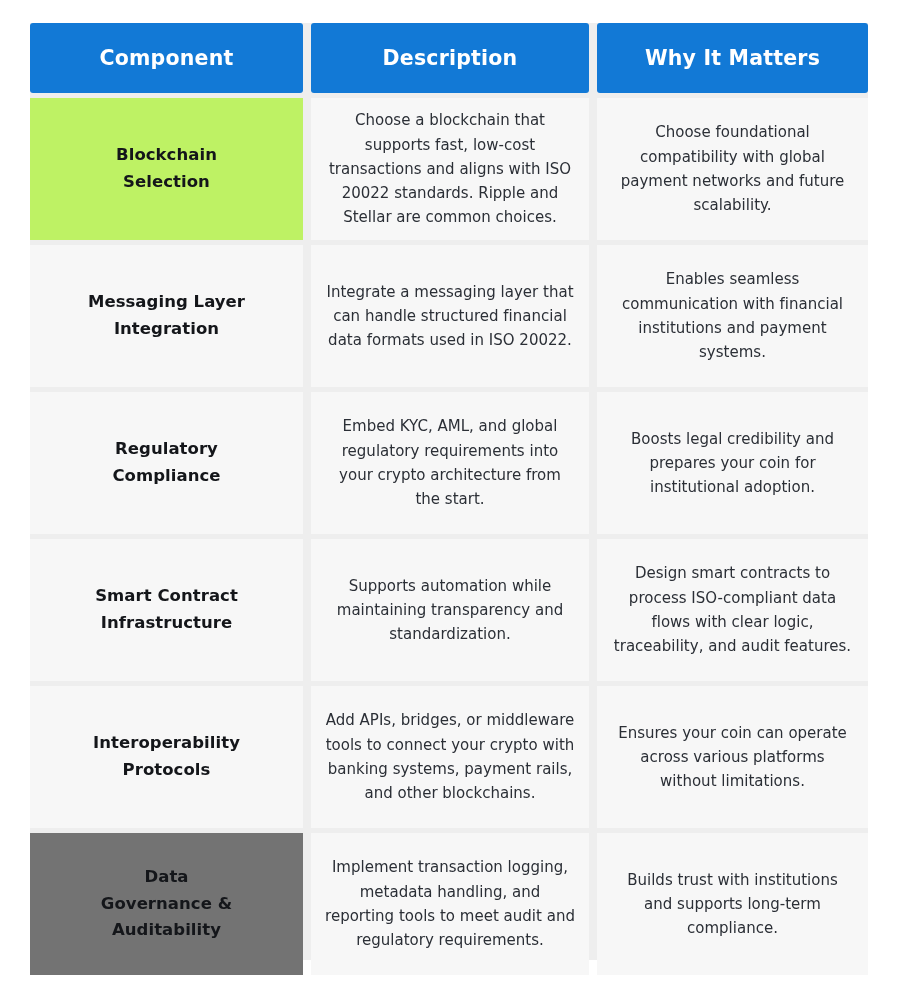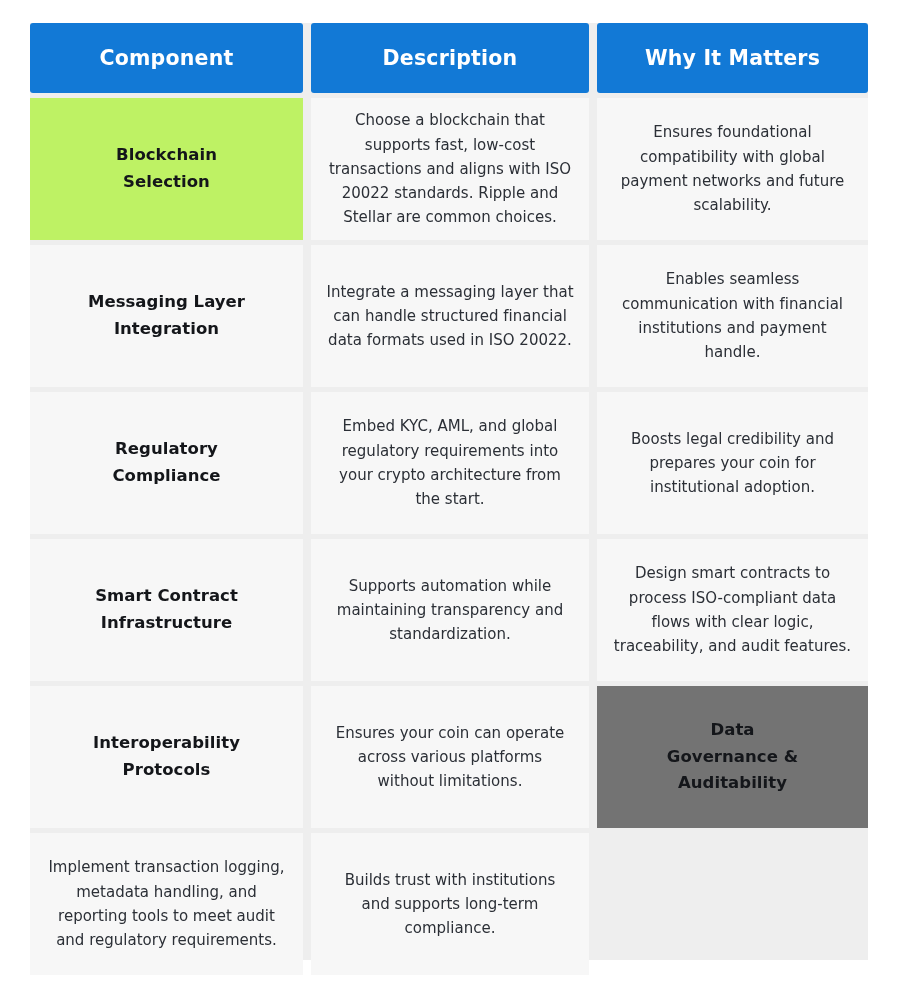--- a/index.html
+++ b/index.html
@@ -102,31 +102,31 @@
       <div class="th" style="background: rgb(18, 121, 214); color: rgb(255, 255, 255);">Description</div>
       <div class="th" style="background: rgb(18, 121, 214); color: rgb(255, 255, 255);">Why It Matters</div>
 
       <div class="td col-component row-h-1" style="background: #bef264;">
         <span class="component">Blockchain<br>Selection</span>
       </div>
       <div class="td col-desc row-h-1" style="background: rgb(247, 247, 247);">
         <span class="body-text">Choose a blockchain that supports fast, low-cost transactions and aligns with ISO 20022 standards. Ripple and Stellar are common choices.</span>
       </div>
       <div class="td col-why row-h-1" style="background: rgb(247, 247, 247);">
-        <span class="body-text">Ensures foundational compatibility with global payment networks and future scalability.</span>
+        <span class="body-text">Choose foundational compatibility with global payment networks and future scalability.</span>
       </div>
 
       <div class="td col-component row-h-2" style="background: rgb(247, 247, 247);">
         <span class="component">Messaging Layer<br>Integration</span>
       </div>
       <div class="td col-desc row-h-2" style="background: rgb(247, 247, 247);">
         <span class="body-text">Integrate a messaging layer that can handle structured financial data formats used in ISO 20022.</span>
       </div>
       <div class="td col-why row-h-2" style="background: rgb(247, 247, 247);">
-        <span class="body-text">Enables seamless communication with financial institutions and payment handle.</span>
+        <span class="body-text">Enables seamless communication with financial institutions and payment systems.</span>
       </div>
 
       <div class="td col-component row-h-3" style="background: rgb(247, 247, 247); justify-content: center;">
         <span class="component">Regulatory<br>Compliance</span>
       </div>
       <div class="td col-desc row-h-3" style="background: rgb(247, 247, 247);">
         <span class="body-text">Embed KYC, AML, and global regulatory requirements into your crypto architecture from the start.</span>
       </div>
       <div class="td col-why row-h-3" style="background: rgb(247, 247, 247);">
         <span class="body-text">Boosts legal credibility and prepares your coin for institutional adoption.</span>
@@ -138,20 +138,23 @@
       <div class="td col-why row-h-4" style="background: rgb(247, 247, 247);">
         <span class="body-text">Supports automation while maintaining transparency and standardization.</span>
       </div>
       <div class="td col-desc row-h-4" style="background: rgb(247, 247, 247);">
         <span class="body-text">Design smart contracts to process ISO-compliant data flows with clear logic, traceability, and audit features.</span>
       </div>
 
       <div class="td col-component row-h-5" style="background: rgb(247, 247, 247);">
         <span class="component">Interoperability<br>Protocols</span>
       </div>
+      <div class="td col-desc row-h-5" style="background: rgb(247, 247, 247);">
+        <span class="body-text">Add APIs, bridges, or middleware tools to connect your crypto with banking systems, payment rails, and other blockchains.</span>
+      </div>
       <div class="td col-why row-h-5" style="background: rgb(247, 247, 247);">
         <span class="body-text">Ensures your coin can operate across various platforms without limitations.</span>
       </div>
 
       <div class="td col-component row-h-6" style="background: #737373; align-items: center;">
         <span class="component">Data<br>Governance &amp;<br>Auditability</span>
       </div>
       <div class="td col-desc row-h-6" style="background: rgb(247, 247, 247);">
         <span class="body-text">Implement transaction logging, metadata handling, and reporting tools to meet audit and regulatory requirements.</span>
       </div>

